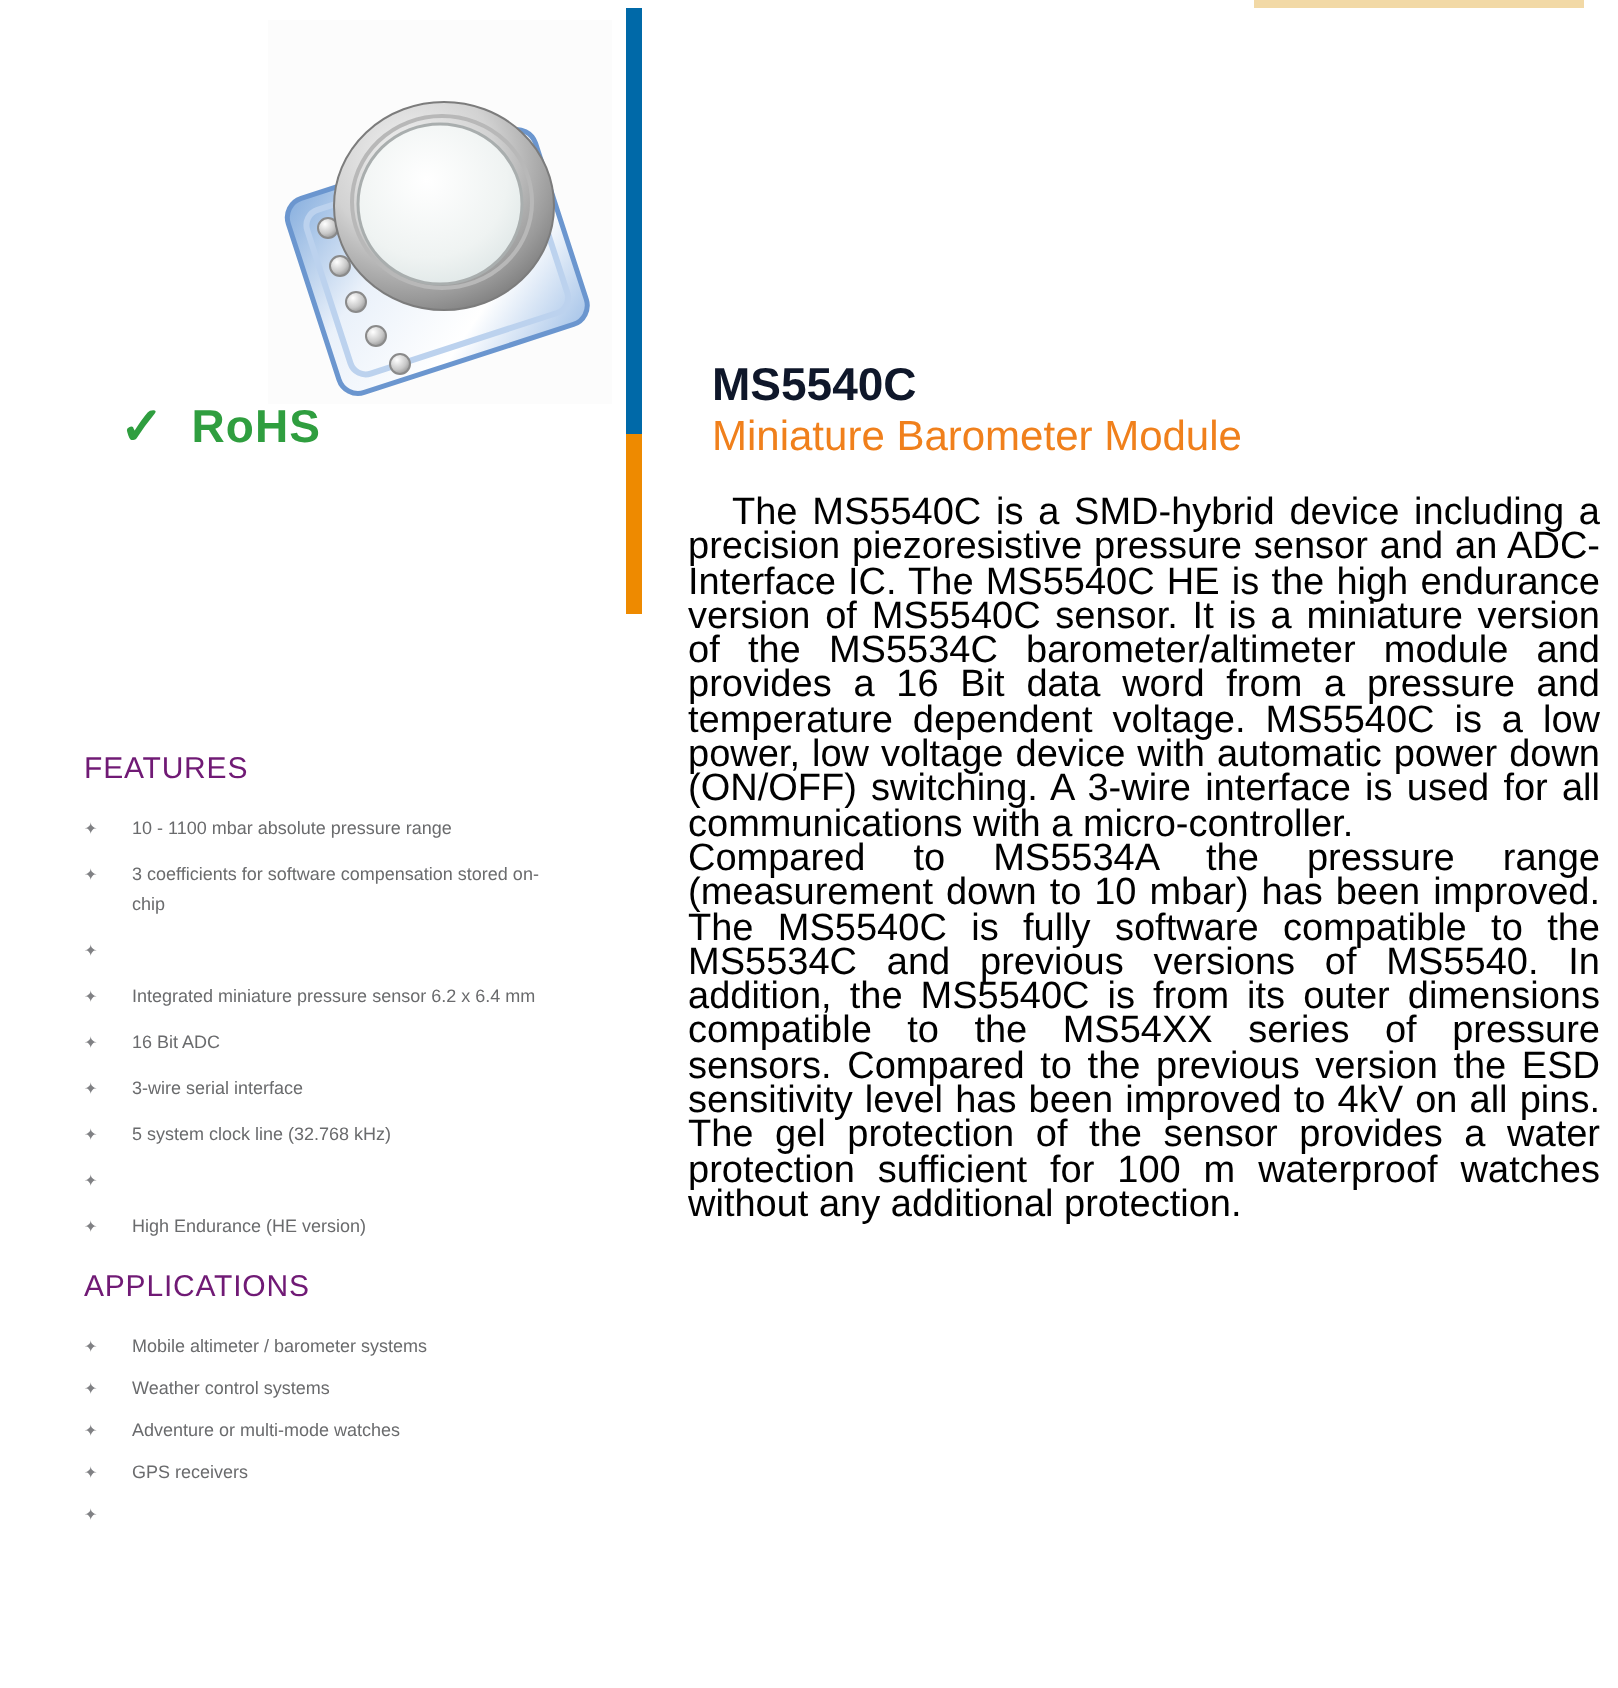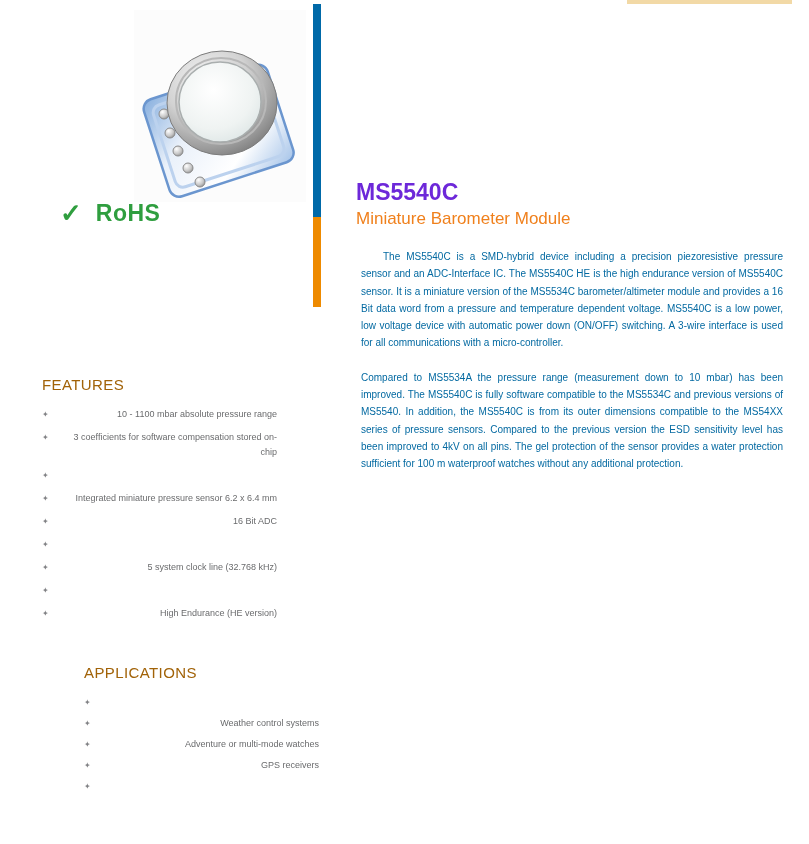--- a/index.html
+++ b/index.html
@@ -44,70 +44,70 @@
     margin-right: -2px;
   }
   .rohs .label {
     font-size: 23px; font-weight: bold; letter-spacing: 0.5px; margin-left: 16px;
   }
 
   
   .section-heading {
     font-size: 15px;
     font-weight: normal;
-    color: #a16207;
+    color: #701a75;
     letter-spacing: 0.4px;
     margin: 0 0 14px 0;
   }
 
   
   .features-section     { position: absolute; left: 42px; top: 376px; width: 260px; }
-  .applications-section { position: absolute; left: 42px; top: 664px; width: 270px; margin-left: 42px; }
+  .applications-section { position: absolute; left: 42px; top: 635px; width: 270px; }
 
   ul.bullet-list { list-style: none; margin: 0; padding: 0; width: 235px; }
   ul.bullet-list li {
     display: flex;
     align-items: flex-start;
     margin-bottom: 8px;
     font-size: 9px;
     line-height: 15px;
     color: #6a6b6d;
   }
   .applications-section ul.bullet-list li { margin-bottom: 6px; }
   ul.bullet-list .bullet {
     flex: 0 0 24px;
     font-size: 8px;
     line-height: 15px;
     color: #808184;
   }
-  ul.bullet-list .item-text { flex: 1 1 auto; text-align: right; }
+  ul.bullet-list .item-text { flex: 1 1 auto; }
 
   
   .right-col { position: absolute; left: 344px; top: 0; width: 456px; }
   .title {
     margin: 179px 0 0 12px;
     font-size: 23px;
     font-weight: bold;
-    color: #6d28d9;
+    color: #0f172a;
     line-height: 27px;
   }
   .subtitle {
     margin: 3px 0 0 12px;
-    font-size: 17px;
+    font-size: 21px;
     font-weight: normal;
     color: #f0801c;
     line-height: 20px;
   }
   .description { margin-top: 19px; }
   .description p {
-    margin: 17px;
-    font-size: 10px;
+    margin: 0;
+    font-size: 19px;
     line-height: 17.3px;
     text-align: justify;
-    color: #0369a1;
+    color: #000000;
   }
   .description p.indent { text-indent: 22px; }
 </style>
 </head>
 <body>
 
 <div class="page">
 
   <div class="top-strip"></div>
 
@@ -185,40 +185,42 @@
       <li>
         <span class="bullet">✦</span>
         <span class="item-text">Integrated miniature pressure sensor 6.2 x 6.4 mm</span>
       </li>
       <li>
         <span class="bullet">✦</span>
         <span class="item-text">16 Bit ADC</span>
       </li>
       <li>
         <span class="bullet">✦</span>
+        <span class="item-text">3-wire serial interface</span>
       </li>
       <li>
         <span class="bullet">✦</span>
         <span class="item-text">5 system clock line (32.768 kHz)</span>
       </li>
       <li>
         <span class="bullet">✦</span>
       </li>
       <li>
         <span class="bullet">✦</span>
         <span class="item-text">High Endurance (HE version)</span>
       </li>
     </ul>
   </section>
 
   <section class="applications-section">
     <h2 class="section-heading">APPLICATIONS</h2>
     <ul class="bullet-list">
       <li>
         <span class="bullet">✦</span>
+        <span class="item-text">Mobile altimeter / barometer systems</span>
       </li>
       <li>
         <span class="bullet">✦</span>
         <span class="item-text">Weather control systems</span>
       </li>
       <li>
         <span class="bullet">✦</span>
         <span class="item-text">Adventure or multi-mode watches</span>
       </li>
       <li>

